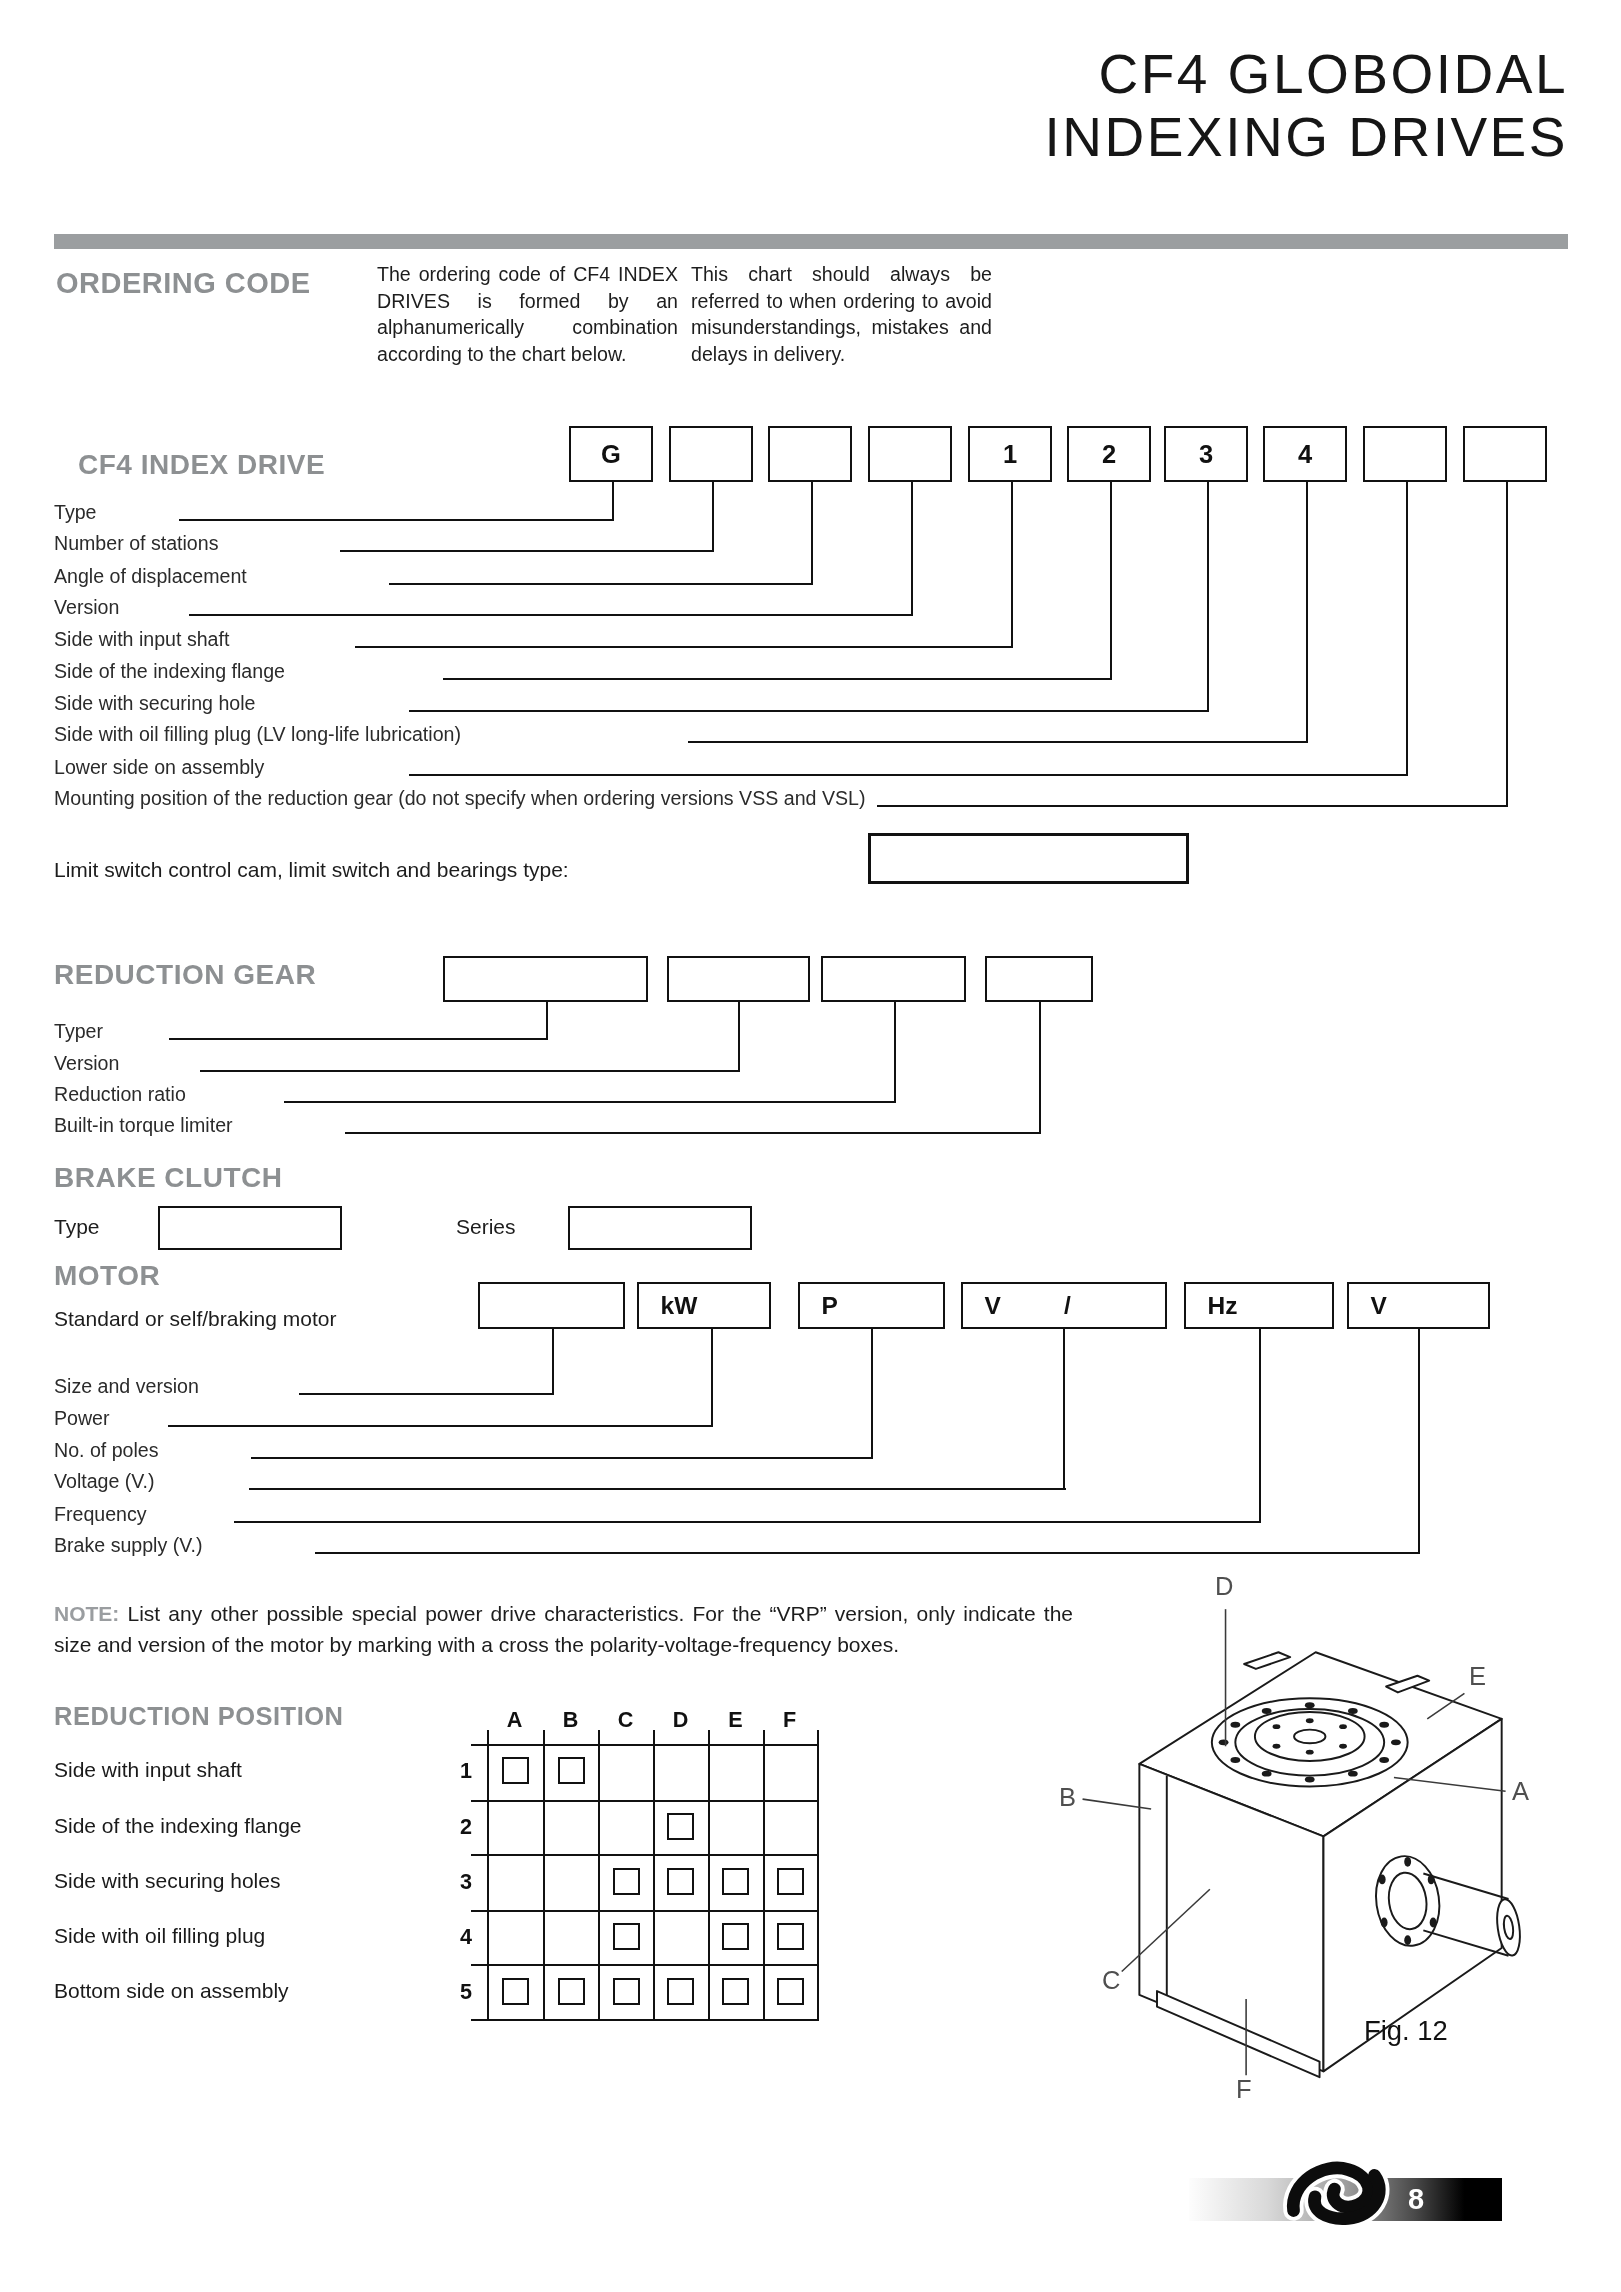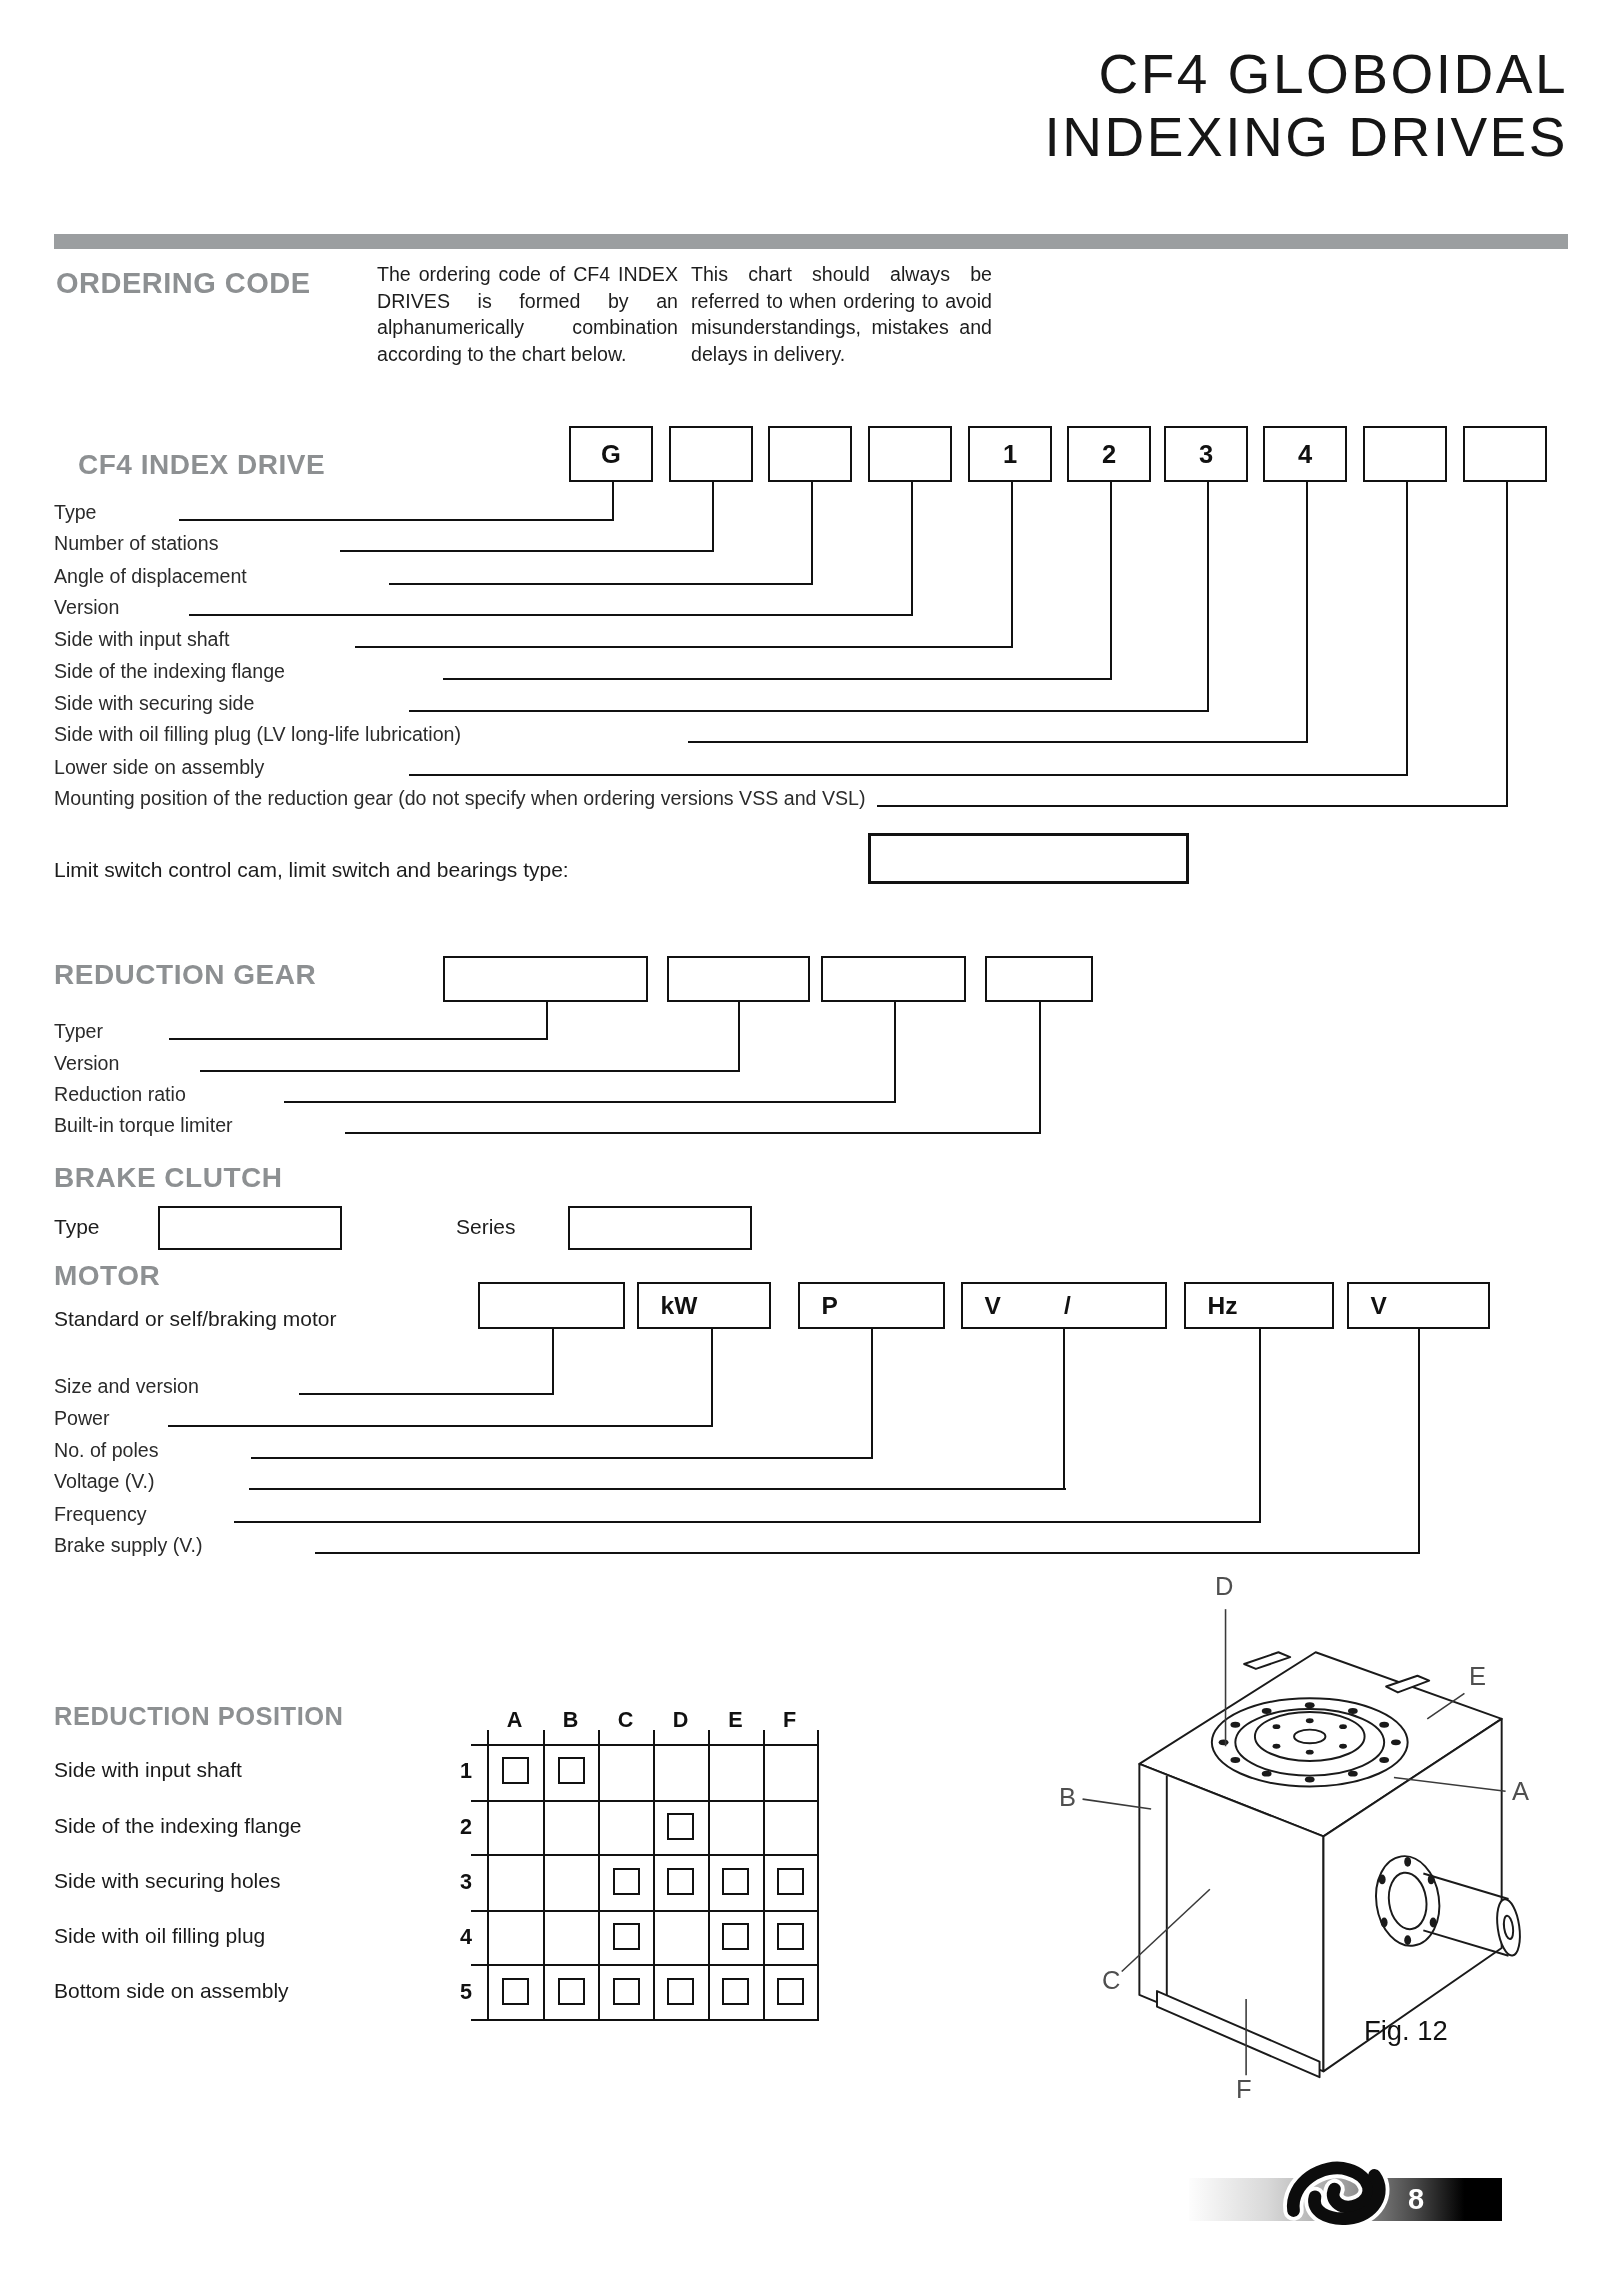--- a/index.html
+++ b/index.html
@@ -82,21 +82,21 @@
       </div>
       <div class="hrow" style="left: 54px; top: 627px; width: 959px;">
         <span class="lbl" style="min-width: 289px;">Side with input shaft</span>
         <div class="line"></div>
       </div>
       <div class="hrow" style="left: 54px; top: 659px; width: 1058px;">
         <span class="lbl" style="min-width: 377px;">Side of the indexing flange</span>
         <div class="line"></div>
       </div>
       <div class="hrow" style="left: 54px; top: 691px; width: 1155px;">
-        <span class="lbl" style="min-width: 343px;">Side with securing side</span>
+        <span class="lbl" style="min-width: 343px;">Side with securing hole</span>
         <div class="line"></div>
       </div>
       <div class="hrow" style="left: 54px; top: 722px; width: 1254px;">
         <span class="lbl" style="min-width: 622px;">Side with oil filling plug (LV long-life lubrication)</span>
         <div class="line"></div>
       </div>
       <div class="hrow" style="left: 54px; top: 755px; width: 1354px;">
         <span class="lbl" style="min-width: 343px;">Lower side on assembly</span>
         <div class="line"></div>
       </div>
@@ -182,20 +182,23 @@
       <div class="hrow" style="left: 54px; top: 1502px; width: 1207px;">
         <span class="lbl" style="min-width: 168px;">Frequency</span>
         <div class="line"></div>
       </div>
       <div class="hrow" style="left: 54px; top: 1533px; width: 1366px;">
         <span class="lbl" style="min-width: 249px;">Brake supply (V.)</span>
         <div class="line"></div>
       </div>
     </div>
 
+  <div class="note" style="left:54px;top:1598px;width:1019px;">
+    <span class="np">NOTE:</span><span> List any other possible special power drive characteristics. For the “VRP” version, only indicate the size and version of the motor by marking with a cross the polarity-voltage-frequency boxes.</span>
+  </div>
 
   <div class="abs gh" style="left:54px;top:1702px;font-size:25.5px;">REDUCTION POSITION</div>
 
   <div id="assembly-grid">
       <div class="gridline" style="left: 487px; top: 1730px; width: 2px; height: 291px;"></div>
       <div class="gridline" style="left: 543px; top: 1730px; width: 2px; height: 291px;"></div>
       <div class="gridline" style="left: 598px; top: 1730px; width: 2px; height: 291px;"></div>
       <div class="gridline" style="left: 653px; top: 1730px; width: 2px; height: 291px;"></div>
       <div class="gridline" style="left: 708px; top: 1730px; width: 2px; height: 291px;"></div>
       <div class="gridline" style="left: 763px; top: 1730px; width: 2px; height: 291px;"></div>

